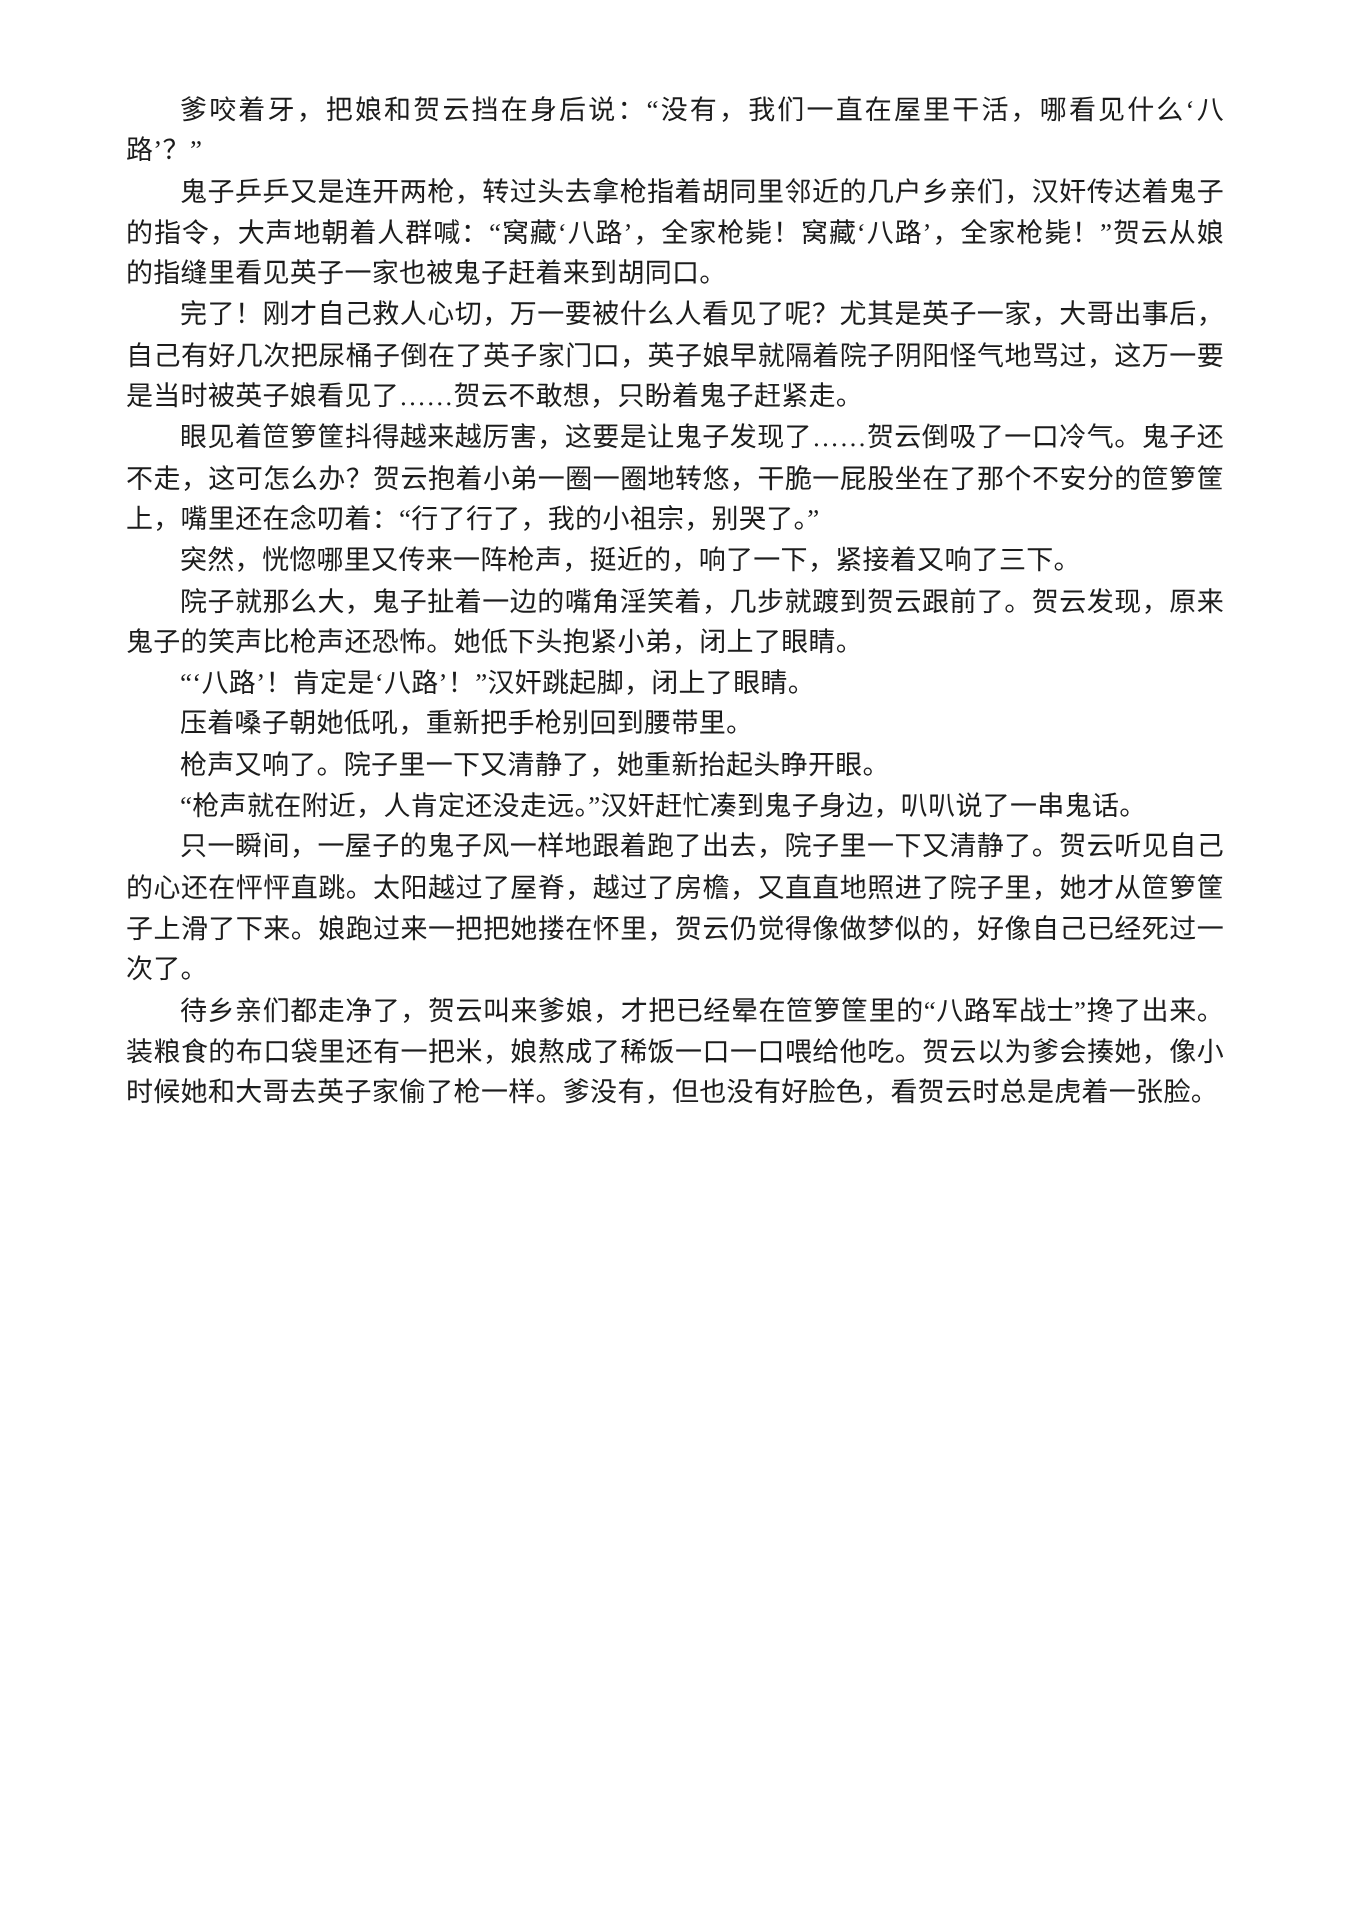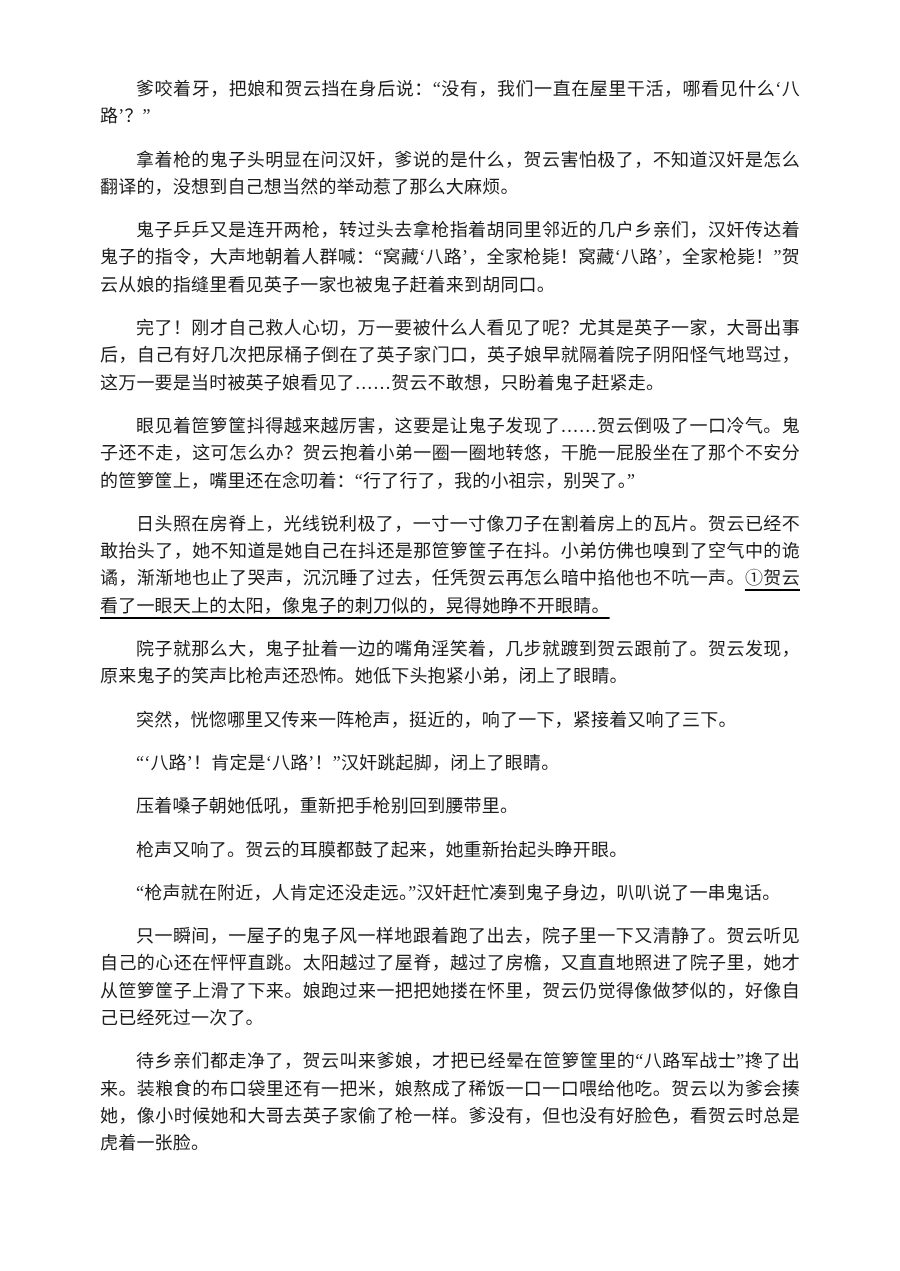--- a/index.html
+++ b/index.html
@@ -22,45 +22,43 @@
     top: 60px;
     left: 84px;
     width: 732px;
     color: #1c1c1c;
     font-size: 18px;
     line-height: 27.3px;
     text-align: justify;
     letter-spacing: 0.2px;
   }
   .para {
-    margin: 16px;
+    margin: 0;
     padding: 0;
     text-indent: 2em;
     word-break: break-all;
   }
   .u {
     text-decoration: underline;
     text-decoration-color: #000000;
     text-decoration-thickness: 2px;
     text-underline-offset: 4.5px;
   }
 </style>
 </head>
 <body>
 
 <div class="page">
   <div class="text-block" id="paragraph-list">
       <p class="para"><span class="">爹咬着牙，把娘和贺云挡在身后说：“没有，我们一直在屋里干活，哪看见什么‘八路’？”</span></p>
-      <p class="para"><span class="">拿着枪的鬼子头明显在问汉奸，爹说的是什么，贺云害怕极了，不知道汉奸是怎么翻译的，没想到自己想当然的举动惹了那么大麻烦。</span></p>
       <p class="para"><span class="">鬼子乒乒又是连开两枪，转过头去拿枪指着胡同里邻近的几户乡亲们，汉奸传达着鬼子的指令，大声地朝着人群喊：“窝藏‘八路’，全家枪毙！窝藏‘八路’，全家枪毙！”贺云从娘的指缝里看见英子一家也被鬼子赶着来到胡同口。</span></p>
       <p class="para"><span class="">完了！刚才自己救人心切，万一要被什么人看见了呢？尤其是英子一家，大哥出事后，自己有好几次把尿桶子倒在了英子家门口，英子娘早就隔着院子阴阳怪气地骂过，这万一要是当时被英子娘看见了……贺云不敢想，只盼着鬼子赶紧走。</span></p>
       <p class="para"><span class="">眼见着笸箩筐抖得越来越厉害，这要是让鬼子发现了……贺云倒吸了一口冷气。鬼子还不走，这可怎么办？贺云抱着小弟一圈一圈地转悠，干脆一屁股坐在了那个不安分的笸箩筐上，嘴里还在念叨着：“行了行了，我的小祖宗，别哭了。”</span></p>
-      <p class="para"><span class="">日头照在房脊上，光线锐利极了，一寸一寸像刀子在割着房上的瓦片。贺云已经不敢抬头了，她不知道是她自己在抖还是那笸箩筐子在抖。小弟仿佛也嗅到了空气中的诡谲，渐渐地也止了哭声，沉沉睡了过去，任凭贺云再怎么暗中掐他也不吭一声。</span><span class="u">①贺云看了一眼天上的太阳，像鬼子的刺刀似的，晃得她睁不开眼睛。</span></p>
+      <p class="para"><span class="">突然，恍惚哪里又传来一阵枪声，挺近的，响了一下，紧接着又响了三下。</span></p>
       <p class="para"><span class="">院子就那么大，鬼子扯着一边的嘴角淫笑着，几步就踱到贺云跟前了。贺云发现，原来鬼子的笑声比枪声还恐怖。她低下头抱紧小弟，闭上了眼睛。</span></p>
-      <p class="para"><span class="">突然，恍惚哪里又传来一阵枪声，挺近的，响了一下，紧接着又响了三下。</span></p>
       <p class="para"><span class="">“‘八路’！肯定是‘八路’！”汉奸跳起脚，闭上了眼睛。</span></p>
       <p class="para"><span class="">压着嗓子朝她低吼，重新把手枪别回到腰带里。</span></p>
-      <p class="para"><span class="">枪声又响了。贺云的耳膜都鼓了起来，她重新抬起头睁开眼。</span></p>
+      <p class="para"><span class="">枪声又响了。院子里一下又清静了，她重新抬起头睁开眼。</span></p>
       <p class="para"><span class="">“枪声就在附近，人肯定还没走远。”汉奸赶忙凑到鬼子身边，叭叭说了一串鬼话。</span></p>
       <p class="para"><span class="">只一瞬间，一屋子的鬼子风一样地跟着跑了出去，院子里一下又清静了。贺云听见自己的心还在怦怦直跳。太阳越过了屋脊，越过了房檐，又直直地照进了院子里，她才从笸箩筐子上滑了下来。娘跑过来一把把她搂在怀里，贺云仍觉得像做梦似的，好像自己已经死过一次了。</span></p>
       <p class="para"><span class="">待乡亲们都走净了，贺云叫来爹娘，才把已经晕在笸箩筐里的“八路军战士”搀了出来。装粮食的布口袋里还有一把米，娘熬成了稀饭一口一口喂给他吃。贺云以为爹会揍她，像小时候她和大哥去英子家偷了枪一样。爹没有，但也没有好脸色，看贺云时总是虎着一张脸。</span></p>
     </div>
 </div>
 
 </body></html>

